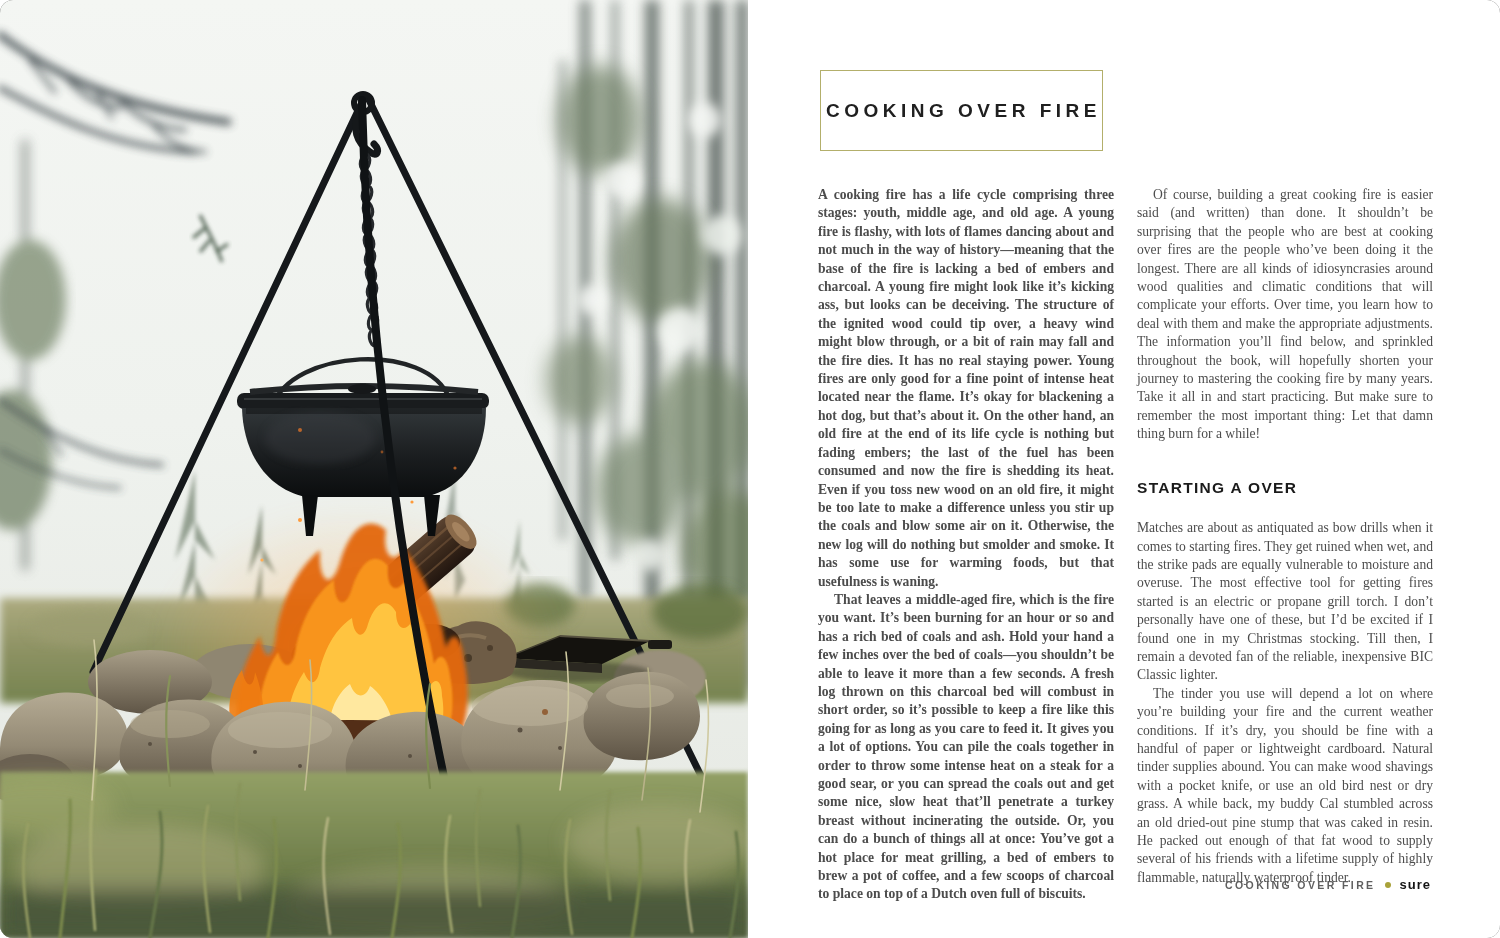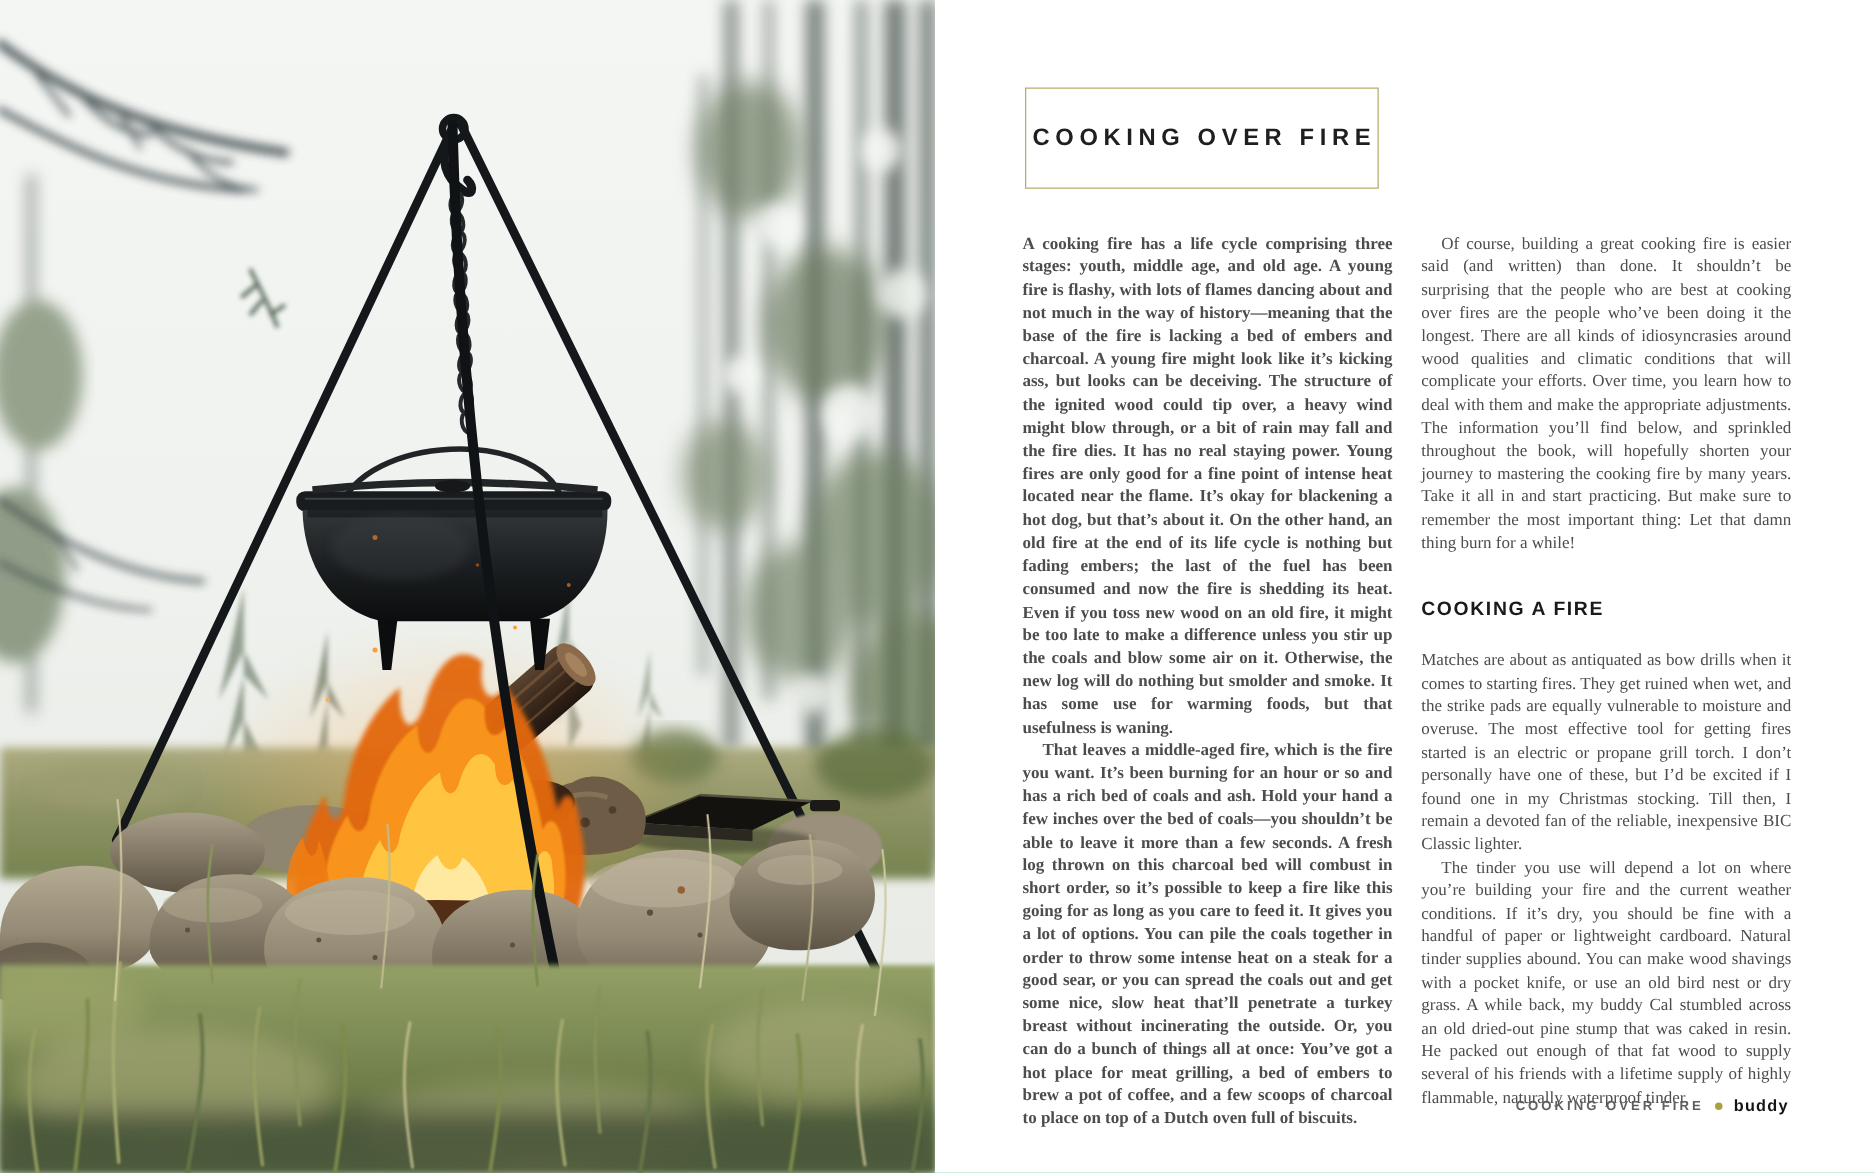--- a/index.html
+++ b/index.html
@@ -4,22 +4,22 @@
 <style>
   :root{
     --accent-olive:#a9a23a;
     --title-border:#b3af6b;
     --body-text:#4c4c4c;
     --heading-text:#1a1a1a;
   }
   *{margin:0;padding:0;box-sizing:border-box;}
   html,body{background:#ffffff;}
   #screen{
-    position:relative;width:1500px;height:938px;background:#22c55e;
-    overflow:hidden;font-family:"Liberation Sans",sans-serif;
+    position:relative;width:1500px;height:938px;background:#404040;
+    overflow:hidden;font-family:"Liberation Sans",sans-serif;border-radius:13px;
   }
   
   .left-page{
     position:absolute;left:0;top:0;width:748px;height:938px;overflow:hidden;
     background:linear-gradient(180deg,#f4f6f3 0%,#eff2ee 45%,#eaede8 70%,#e6e9e3 100%);
   }
   .left-page svg{position:absolute;left:0;top:0;}
   
   .right-page{position:absolute;left:748px;top:0;width:752px;height:938px;background:#ffffff;}
   .title-box{
@@ -340,25 +340,25 @@
       <span>COOKING OVER FIRE</span>
     </div>
 
     <div class="col col1">
       <p>A cooking fire has a life cycle comprising three stages: youth, middle age, and old age. A young fire is flashy, with lots of flames dancing about and not much in the way of history—meaning that the base of the fire is lacking a bed of embers and charcoal. A young fire might look like it’s kicking ass, but looks can be deceiving. The structure of the ignited wood could tip over, a heavy wind might blow through, or a bit of rain may fall and the fire dies. It has no real staying power. Young fires are only good for a fine point of intense heat located near the flame. It’s okay for blackening a hot dog, but that’s about it. On the other hand, an old fire at the end of its life cycle is nothing but fading embers; the last of the fuel has been consumed and now the fire is shedding its heat. Even if you toss new wood on an old fire, it might be too late to make a difference unless you stir up the coals and blow some air on it. Otherwise, the new log will do nothing but smolder and smoke. It has some use for warming foods, but that usefulness is waning.</p>
       <p class="indent">That leaves a middle-aged fire, which is the fire you want. It’s been burning for an hour or so and has a rich bed of coals and ash. Hold your hand a few inches over the bed of coals—you shouldn’t be able to leave it more than a few seconds. A fresh log thrown on this charcoal bed will combust in short order, so it’s possible to keep a fire like this going for as long as you care to feed it. It gives you a lot of options. You can pile the coals together in order to throw some intense heat on a steak for a good sear, or you can spread the coals out and get some nice, slow heat that’ll penetrate a turkey breast without incinerating the outside. Or, you can do a bunch of things all at once: You’ve got a hot place for meat grilling, a bed of embers to brew a pot of coffee, and a few scoops of charcoal to place on top of a Dutch oven full of biscuits.</p>
     </div>
 
     <div class="col col2">
       <p class="indent">Of course, building a great cooking fire is easier said (and written) than done. It shouldn’t be surprising that the people who are best at cooking over fires are the people who’ve been doing it the longest. There are all kinds of idiosyncrasies around wood qualities and climatic conditions that will complicate your efforts. Over time, you learn how to deal with them and make the appropriate adjustments. The information you’ll find below, and sprinkled throughout the book, will hopefully shorten your journey to mastering the cooking fire by many years. Take it all in and start practicing. But make sure to remember the most important thing: Let that damn thing burn for a while!</p>
-      <div class="section-heading">COOKING A FIRE</div>
+      <div class="section-heading">STARTING A OVER</div>
       <p>Matches are about as antiquated as bow drills when it comes to starting fires. They get ruined when wet, and the strike pads are equally vulnerable to moisture and overuse. The most effective tool for getting fires started is an electric or propane grill torch. I don’t personally have one of these, but I’d be excited if I found one in my Christmas stocking. Till then, I remain a devoted fan of the reliable, inexpensive BIC Classic lighter.</p>
       <p class="indent">The tinder you use will depend a lot on where you’re building your fire and the current weather conditions. If it’s dry, you should be fine with a handful of paper or lightweight cardboard. Natural tinder supplies abound. You can make wood shavings with a pocket knife, or use an old bird nest or dry grass. A while back, my buddy Cal stumbled across an old dried-out pine stump that was caked in resin. He packed out enough of that fat wood to supply several of his friends with a lifetime supply of highly flammable, naturally waterproof tinder.</p>
     </div>
 
     <div class="page-footer">
       <span class="footer-chapter">COOKING OVER FIRE</span>
       <span class="footer-dot"></span>
-      <span class="footer-page">buddy</span>
+      <span class="footer-page">sure</span>
     </div>
 
   </div>
 </div>
 
 </body></html>

